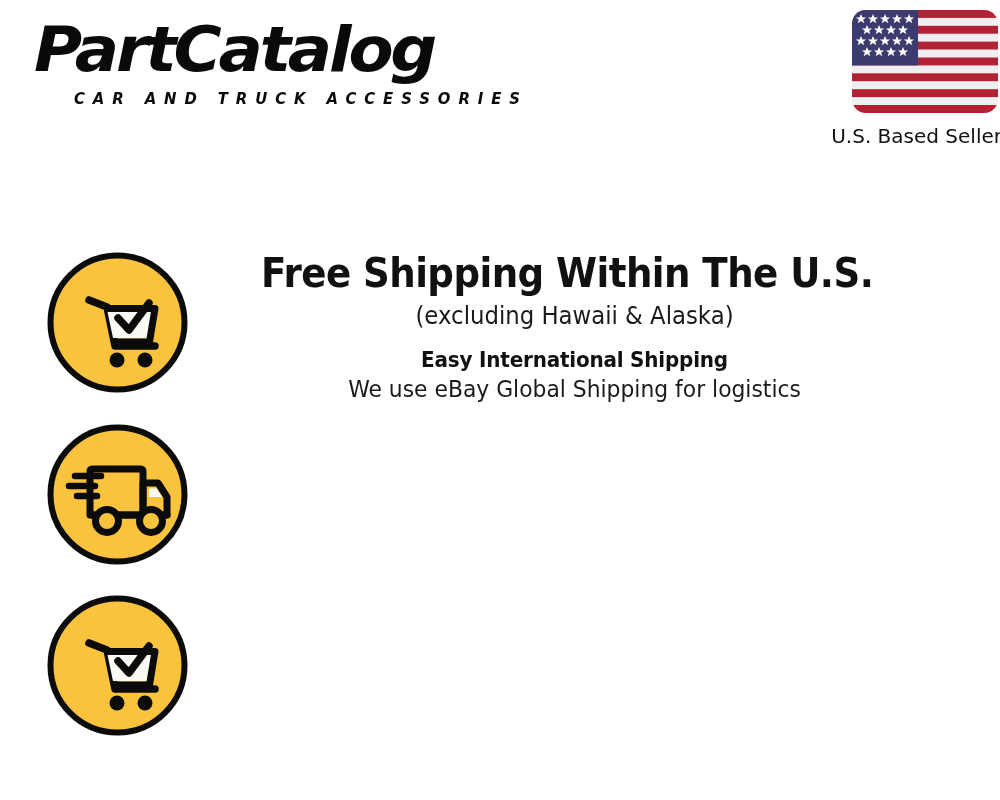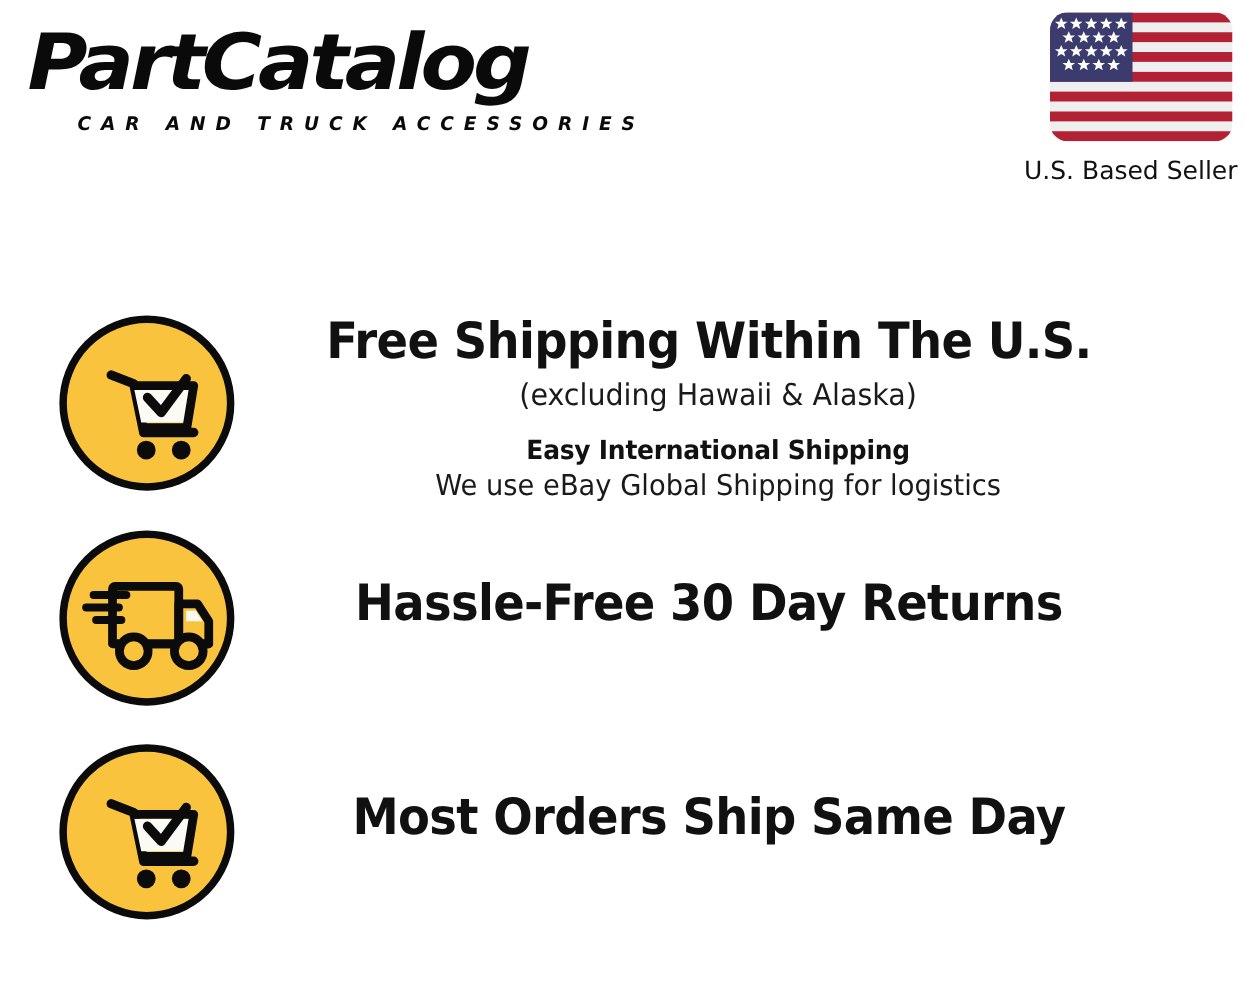--- a/index.html
+++ b/index.html
@@ -12,21 +12,21 @@
     height: 800px;
     position: relative;
     overflow: hidden;
     font-family: "Liberation Sans", sans-serif;
     color: #111111;
   }
 
   
   .header {
     position: absolute;
-    top: 0; left: 0;
+    top: 0; left: 12px;
     width: 908px;
     height: 170px;
   }
 
   .logo-block {
     position: absolute;
     left: 22px;
     top: 18px;
     width: 470px;
     height: 95px;
@@ -250,35 +250,29 @@
         <path d="M98 61 L113 61 L122 75 L122 93 L98 93 Z" fill="none" stroke="#0b0b0b" stroke-width="7" stroke-linejoin="round"></path>
         <path d="M104 66.5 L111.5 66.5 L117 75 L104 75 Z" fill="#fbfaf4"></path>
         <path d="M45 93 L122 93" stroke="#0b0b0b" stroke-width="7" stroke-linecap="round"></path>
         <circle cx="62" cy="99" r="11.5" fill="#f9c33e" stroke="#0b0b0b" stroke-width="7"></circle>
         <circle cx="106" cy="99" r="11.5" fill="#f9c33e" stroke="#0b0b0b" stroke-width="7"></circle>
         <path d="M30 54 L56 54" stroke="#0b0b0b" stroke-width="6.5" stroke-linecap="round"></path>
         <path d="M24 64 L50 64" stroke="#0b0b0b" stroke-width="6.5" stroke-linecap="round"></path>
         <path d="M32 74 L52 74" stroke="#0b0b0b" stroke-width="6.5" stroke-linecap="round"></path>
       </svg>
     </div>
-    <div class="feature-text">
-      <div class="headline mid">Hassle-Free 30 Day Returns</div>
-    </div>
   </div>
 
   <div class="feature-row r3">
     <div class="icon-badge">
       <svg class="icon-svg" viewBox="0 0 145 145" xmlns="http://www.w3.org/2000/svg">
         <circle cx="72.5" cy="72.5" r="67" fill="#f9c33e" stroke="#0b0b0b" stroke-width="6"></circle>
         <path d="M44 50 L62 57 L70 96 L110 96" fill="none" stroke="#0b0b0b" stroke-width="7.5" stroke-linecap="round" stroke-linejoin="round"></path>
         <path d="M62.5 62 L108 62 L103 88 L68 88 Z" fill="#fbfaf4" stroke="none"></path>
         <path d="M63 58.5 L110 58.5 L104.5 92 L69.5 92" fill="none" stroke="#0b0b0b" stroke-width="7" stroke-linecap="round" stroke-linejoin="round"></path>
         <path d="M73 68 L84 80 L104 53" fill="none" stroke="#0b0b0b" stroke-width="7.5" stroke-linecap="round" stroke-linejoin="round"></path>
         <circle cx="72" cy="110" r="7.5" fill="#0b0b0b"></circle>
         <circle cx="100" cy="110" r="7.5" fill="#0b0b0b"></circle>
       </svg>
     </div>
-    <div class="feature-text">
-      <div class="headline mid">Most Orders Ship Same Day</div>
-    </div>
   </div>
 
 </div>
 
 </body></html>

